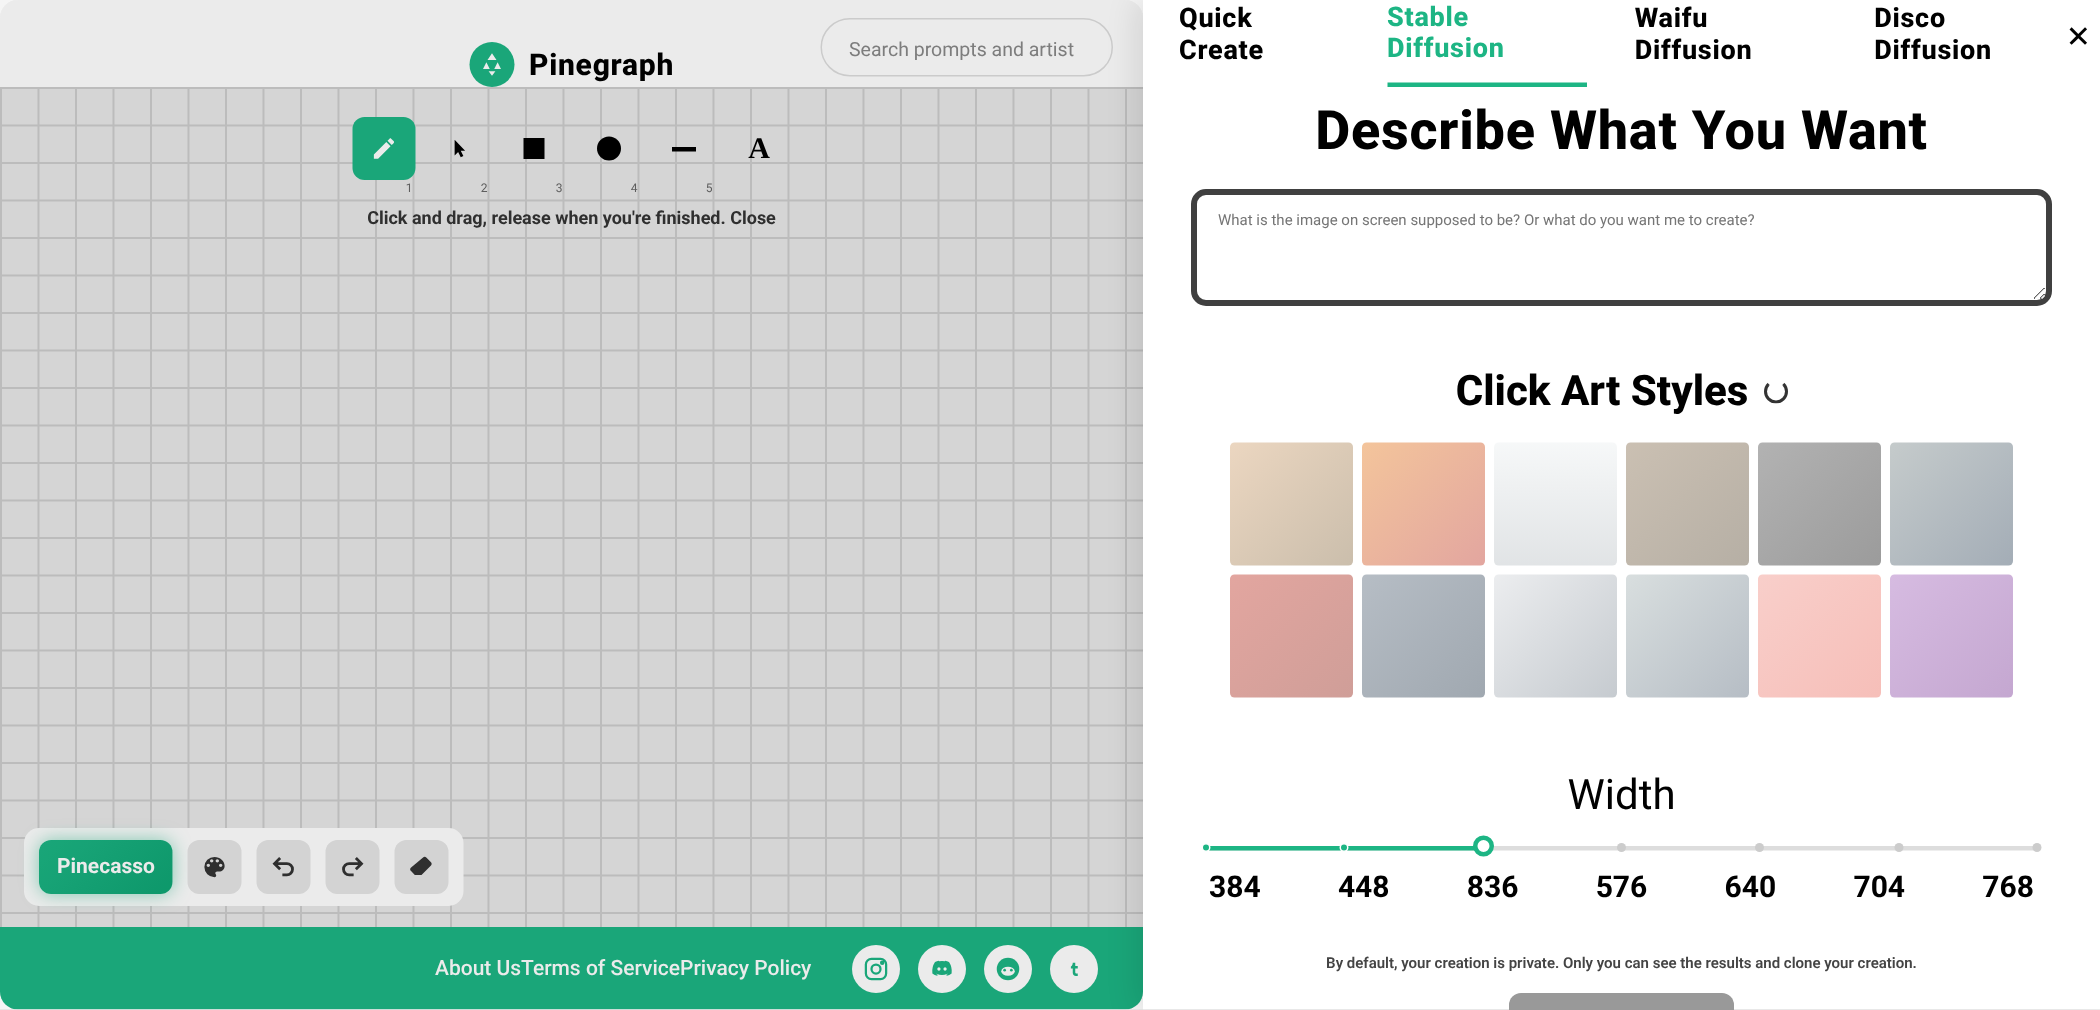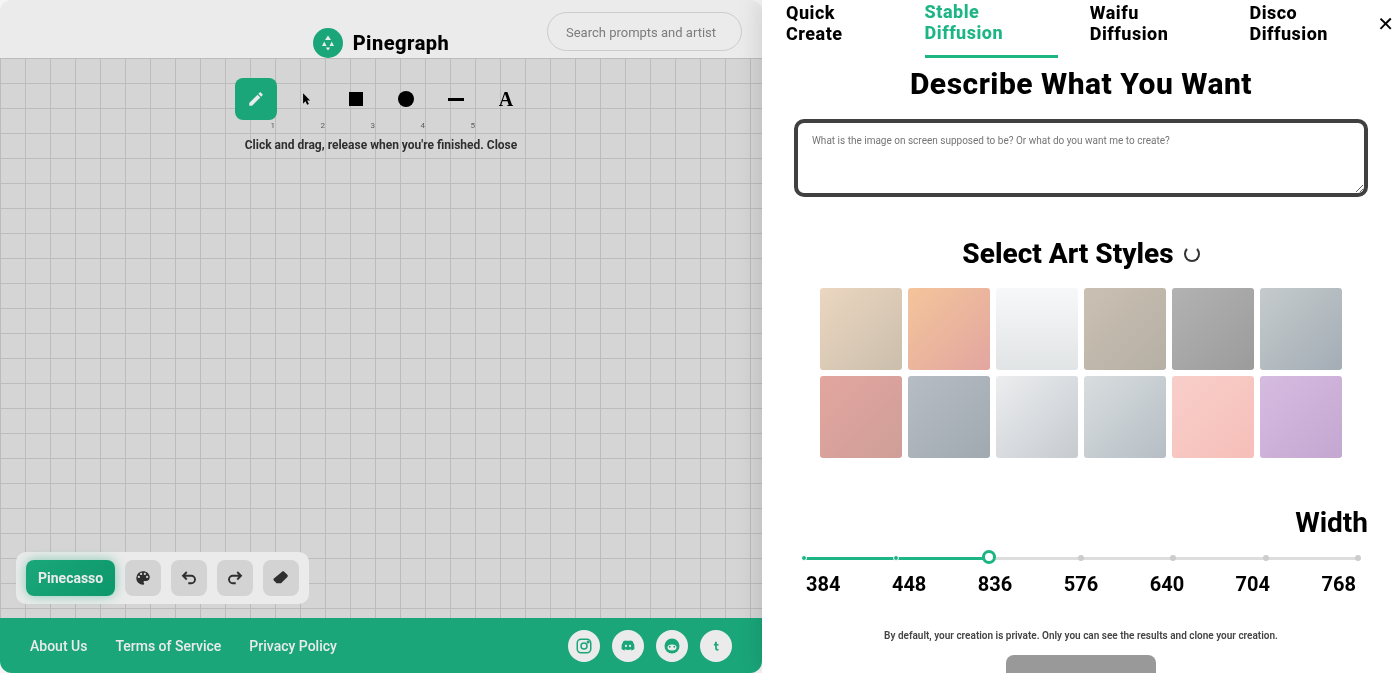--- a/index.html
+++ b/index.html
@@ -16,40 +16,40 @@
 .grid-bg{position:absolute;inset:0;background-image:linear-gradient(#ccc 1px,transparent 1px),linear-gradient(90deg,#ccc 1px,transparent 1px);background-size:25px 25px;background-position:0 0}
 .toolbar{position:absolute;top:20px;left:50%;transform:translateX(-50%);display:flex;gap:8px;z-index:5}
 .tool{width:42px;height:42px;border-radius:8px;display:flex;align-items:center;justify-content:center;position:relative;cursor:pointer}
 .tool.active{background:#1db584}
 .tool span.num{position:absolute;bottom:-10px;right:2px;font-size:8px;color:#666}
 .hint{position:absolute;top:80px;left:50%;transform:translateX(-50%);font-size:12px;font-weight:700;color:#333;white-space:nowrap}
 .bottom-tools{position:absolute;bottom:14px;left:16px;background:#fff;border-radius:10px;padding:8px 10px;display:flex;gap:10px;align-items:center;z-index:5}
 .pinecasso-btn{background:linear-gradient(135deg,#1db584,#0fa574);color:#fff;font-weight:700;padding:10px 12px;border-radius:8px;font-size:14px;box-shadow:0 0 12px rgba(29,181,132,0.5)}
 .tool-btn{width:36px;height:36px;background:#e5e5e5;border-radius:8px;display:flex;align-items:center;justify-content:center;cursor:pointer}
 .footer{position:absolute;bottom:0;left:0;right:0;height:55px;background:#1db584;display:flex;align-items:center;padding:0 30px;justify-content:space-between;z-index:2}
-.footer-links{display:flex;gap:28px;}
+.footer-links{display:flex;margin-left:260px}
 .footer-links span{color:#fff;font-size:14px;font-weight:500}
 .social-icons{display:flex;gap:12px}
 .social-icon{width:32px;height:32px;background:#fff;border-radius:50%;display:flex;align-items:center;justify-content:center}
 
 .panel{position:absolute;right:0;top:0;width:638px;height:673px;background:#fff;box-shadow:-5px 0 20px rgba(0,0,0,0.1);z-index:200;display:flex;flex-direction:column}
 .tabs{display:flex;align-items:center;padding:4px 8px;height:46px;position:relative}
 .tab{font-size:18px;font-weight:800;letter-spacing:0.5px;padding:12px 0;margin:0 16px;cursor:pointer;color:#000}
 .tab.active{color:#1db584;border-bottom:3px solid #1db584}
 .close-x{position:absolute;right:6px;top:12px;font-size:20px;cursor:pointer;font-weight:300}
 .panel-body{flex:1;overflow-y:auto;padding:20px 32px}
 .panel-body::-webkit-scrollbar{width:8px}
 .panel-body::-webkit-scrollbar-thumb{background:#bbb;border-radius:4px}
-.section-title{font-size:30px;font-weight:800;text-align:center;letter-spacing:0.5px;margin-bottom:18px}
+.section-title{font-size:36px;font-weight:800;text-align:center;letter-spacing:0.5px;margin-bottom:18px}
 .prompt-box{width:100%;min-height:78px;border:4px solid #404040;border-radius:10px;padding:12px 14px;font-size:10px;color:#0f766e;resize:vertical;font-family:inherit}
 .styles-title{font-size:28px;font-weight:800;text-align:center;margin:36px 0 18px;display:flex;align-items:center;justify-content:center;gap:10px}
 .refresh-ico{display:inline-block;width:16px;height:16px;border:2px solid #333;border-radius:50%;border-top-color:transparent;position:relative}
 .style-grid{display:flex;flex-wrap:wrap;gap:6px;justify-content:center}
 .style-tile{width:82px;height:82px;border-radius:3px;opacity:0.45;cursor:pointer}
-.width-title{font-size:28px;font-weight:700;text-align:right;margin:48px 0 18px}
+.width-title{font-size:28px;font-weight:400;text-align:center;margin:48px 0 18px}
 .slider-wrap{position:relative;padding:0 10px}
 .slider-track{height:3px;background:#ddd;position:relative}
 .slider-fill{position:absolute;left:0;height:3px;background:#1db584;top:0}
 .slider-handle{position:absolute;width:14px;height:14px;border:3px solid #1db584;background:#fff;border-radius:50%;top:-7px;transform:translateX(-50%)}
 .slider-dot{position:absolute;width:6px;height:6px;background:#ccc;border-radius:50%;top:-2px;transform:translateX(-50%)}
 .slider-dot.filled{background:#1db584;border:1px solid #fff}
 .slider-labels{display:flex;justify-content:space-between;margin-top:12px;padding:0 2px}
 .slider-labels span{font-size:20px;font-weight:700;color:#000}
 .privacy-note{text-align:center;font-size:10px;font-weight:600;color:#444;margin:34px 0 14px}
 .amplify-btn{display:block;margin:0 auto 20px;background:#999;color:#fff;font-weight:700;font-size:18px;padding:15px 44px;border:none;border-radius:8px;cursor:pointer}
@@ -174,21 +174,21 @@
     <div class="tab">Waifu Diffusion</div>
     <div class="tab">Disco Diffusion</div>
     <div class="close-x">✕</div>
   </div>
 
   <div class="panel-body">
     <div class="section-title">Describe What You Want</div>
     <textarea class="prompt-box" placeholder="What is the image on screen supposed to be? Or what do you want me to create?" style=""></textarea>
 
     <div class="styles-title">
-      <span>Select Art Styles</span>
+      <span>Click Art Styles</span>
       <span class="refresh-ico"></span>
     </div>
     <div class="style-grid" id="style-grid">
         <div class="style-tile" style="background: linear-gradient(135deg, rgb(212, 165, 116), rgb(139, 111, 71));"></div>
         <div class="style-tile" style="background: linear-gradient(135deg, rgb(230, 126, 34), rgb(192, 57, 43));"></div>
         <div class="style-tile" style="background: linear-gradient(rgb(236, 240, 241), rgb(189, 195, 199));"></div>
         <div class="style-tile" style="background: linear-gradient(135deg, rgb(139, 115, 85), rgb(93, 78, 55));"></div>
         <div class="style-tile" style="background: linear-gradient(135deg, rgb(85, 85, 85), rgb(34, 34, 34));"></div>
         <div class="style-tile" style="background: linear-gradient(135deg, rgb(127, 140, 141), rgb(52, 73, 94));"></div>
         <div class="style-tile" style="background: linear-gradient(135deg, rgb(192, 57, 43), rgb(150, 40, 27));"></div>

